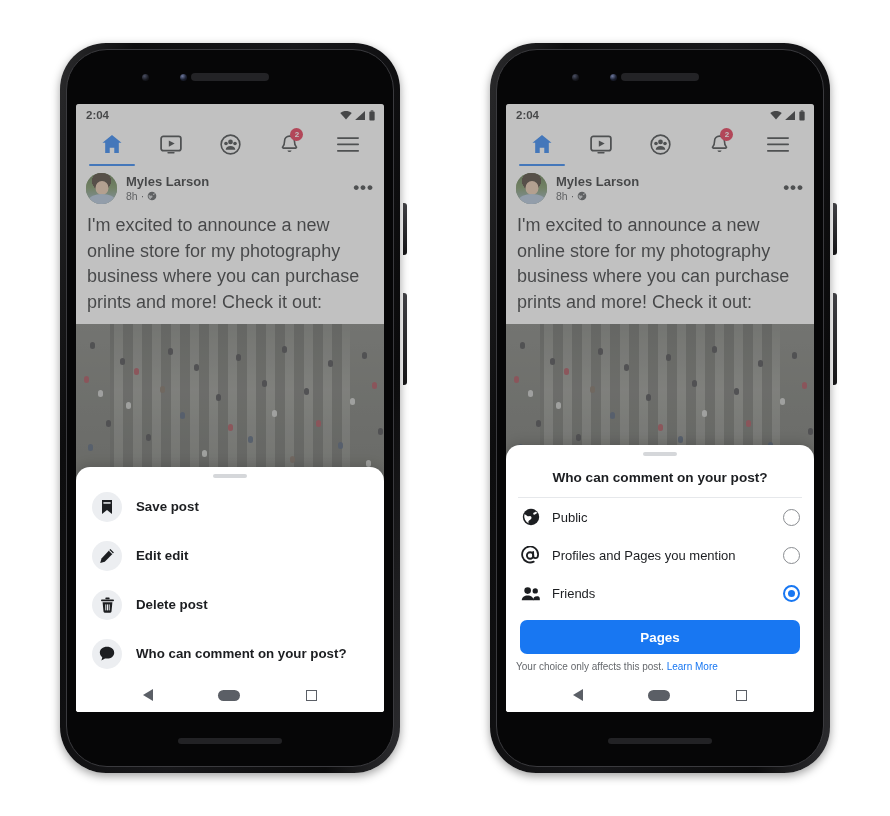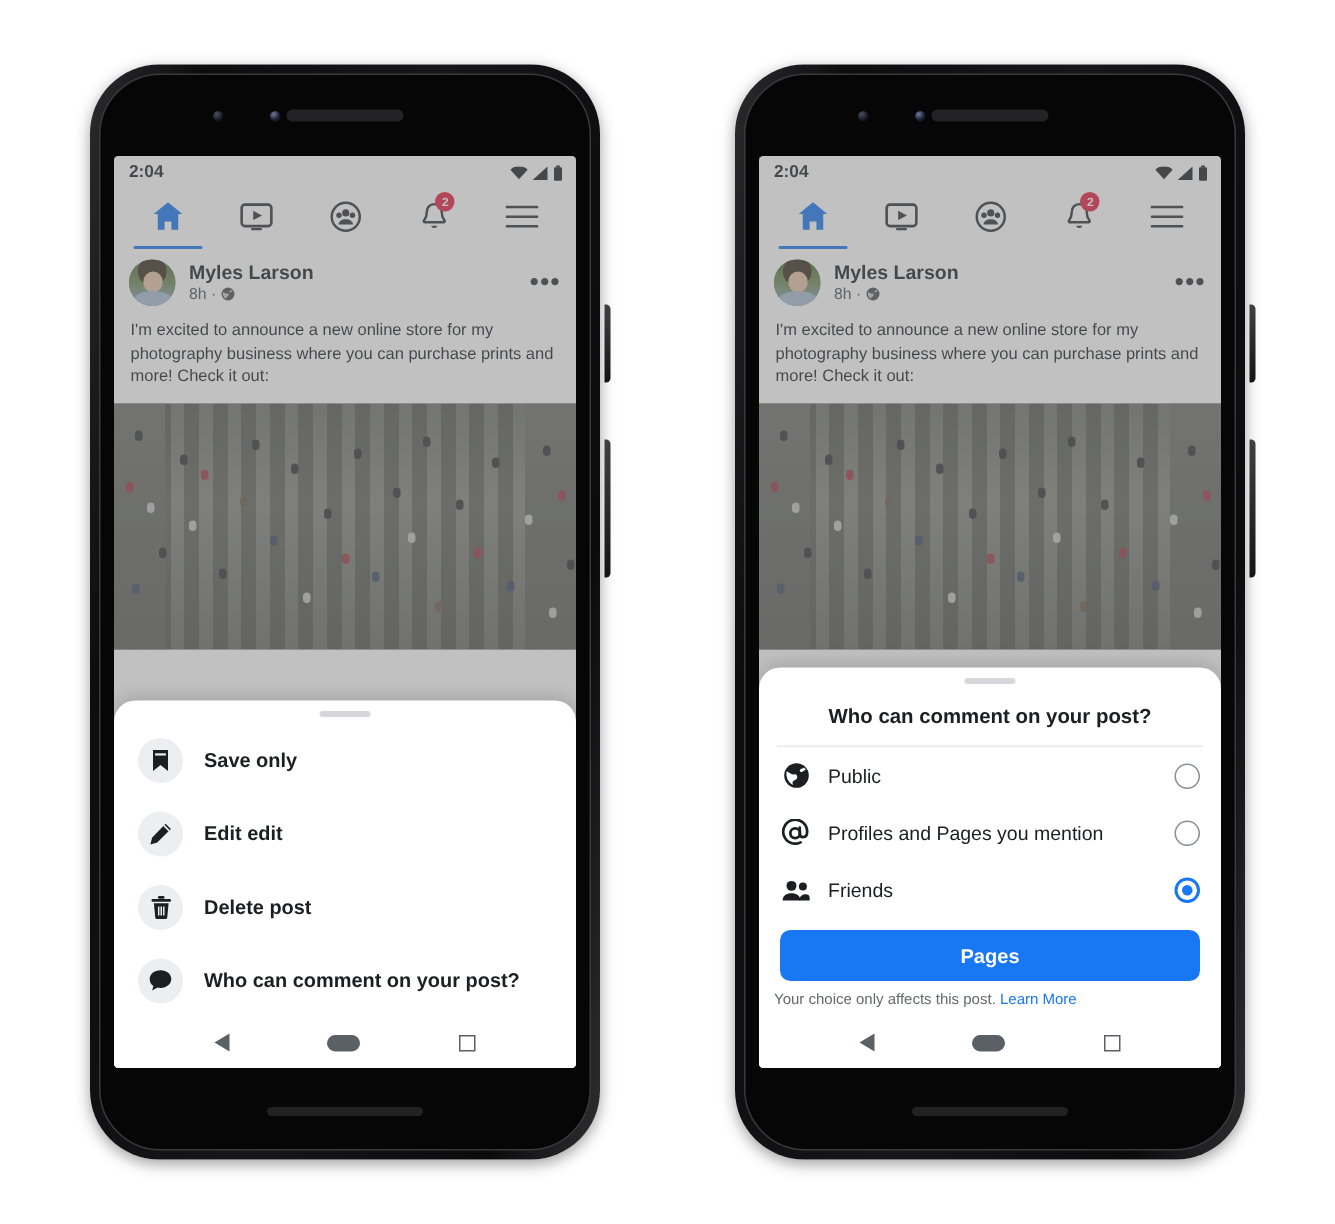--- a/index.html
+++ b/index.html
@@ -146,21 +146,21 @@
     transform:translateX(-50%);
     width:26px; height:12px; border-radius:50% 50% 0 0;
     background:#a9bdd4;
   }
   .post-meta { margin-left: 9px; line-height: 1.15; }
   .post-name { font-size: 13px; font-weight: bold; color: #1c1e21; }
   .post-sub  { font-size: 10.5px; color: #4a4e52; display: flex; align-items: center; gap: 3px; margin-top: 1px;}
   .post-more { margin-left: auto; font-size: 17px; font-weight: bold; color: #2d3033; letter-spacing: 1px; line-height: .6;}
   .post-text {
     padding: 5px 11px 9px 11px;
-    font-size: 11px; line-height: 1.42; color: #1c1e21;
+    font-size: 18px; line-height: 1.42; color: #1c1e21;
   }
   .post-photo {
     width: 100%; height: 164px;
     position: relative; overflow: hidden;
     background: #6e6f6b;
   }
   
   .stripes {
     position:absolute; inset:0;
     background: repeating-linear-gradient(90deg,
@@ -407,21 +407,21 @@
         <div class="sheet">
           <div class="grabber"></div>
 
           <div class="menu-item">
             <span class="menu-icon">
               <svg width="14" height="16" viewBox="0 0 14 16">
                   <path d="M2 1h10v14l-5-4-5 4Z" fill="#1c1e21"></path>
                   <rect x="3.4" y="3.2" width="7.2" height="1.5" fill="#eceef1"></rect>
                 </svg>
             </span>
-            <span class="menu-label">Save only</span>
+            <span class="menu-label">Save post</span>
           </div>
 
           <div class="menu-item">
             <span class="menu-icon">
               <svg width="16" height="16" viewBox="0 0 16 16">
                   <path d="M11.4 1.1 14.9 4.6 5.8 13.7 1.2 15l1.3-4.6Z" fill="#1c1e21"></path>
                   <path d="M10.2 2.3 13.7 5.8" stroke="#eceef1" stroke-width="1.1"></path>
                 </svg>
             </span>
             <span class="menu-label">Edit edit</span>

